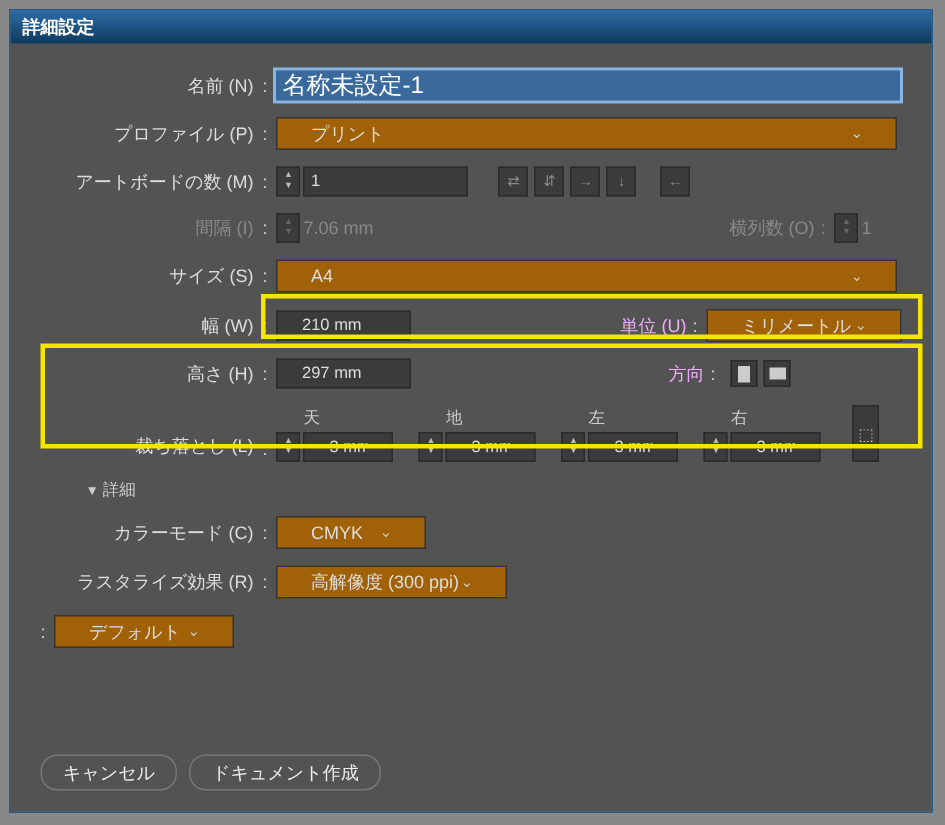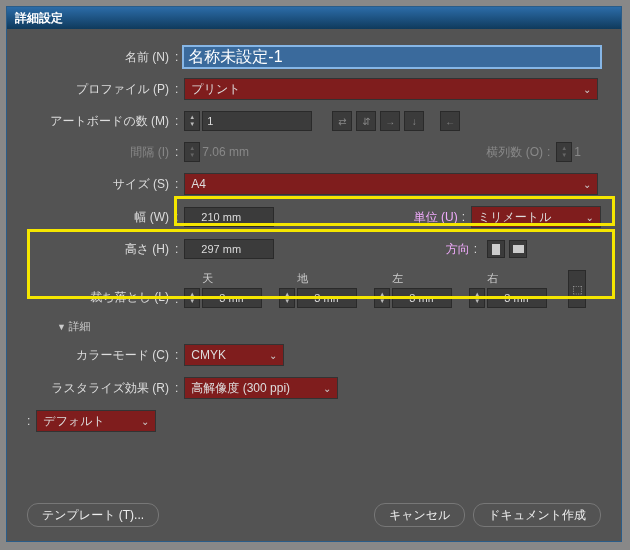--- a/index.html
+++ b/index.html
@@ -6,21 +6,21 @@
   html, body { width: 630px; height: 550px; font-family: "Hiragino Kaku Gothic ProN", "Meiryo", sans-serif; background: #888; }
   .window { width: 616px; height: 536px; margin: 6px; background: linear-gradient(#1e4d7a 0, #1e4d7a 2px); border: 1px solid #2a5c88; }
   .titlebar { height: 22px; background: linear-gradient(180deg,#2c6ca8,#0f3a5c); color: #fff; font-size: 12px; line-height: 22px; padding: 0 8px; font-weight: bold; }
   .body { background: #535353; height: calc(100% - 22px); padding: 18px 20px 14px; position: relative; }
   .row { display: flex; align-items: center; margin-bottom: 11px; font-size: 12px; color: #ddd; }
   .row.dim .lbl, .row.dim .val { color: #888; }
   .lbl { width: 148px; text-align: right; padding-right: 6px; white-space: nowrap; }
   .sep { color: #ddd; margin-right: 6px; }
   .txt { background: #fff; color: #000; border: none; height: 20px; padding: 0 4px; font-size: 16px; }
   .name-in { width: 416px; background: #3a6a9c; color: #fff; outline: 2px solid #86b6e6; }
-  .sel { background: #7f1d1d; color: #ddd; border: 1px solid #333; height: 22px; padding: 0 6px; display: flex; align-items: center; justify-content: space-between; text-align: right; }
+  .sel { background: #a16207; color: #ddd; border: 1px solid #333; height: 22px; padding: 0 22px; display: flex; align-items: center; justify-content: space-between; text-align: right; }
   .sel.wide { width: 414px; }
   .chev { color: #ccc; font-size: 10px; }
   .stepper { width: 16px; height: 20px; background: #3b3b3b; border: 1px solid #2a2a2a; display: flex; flex-direction: column; justify-content: center; align-items: center; font-size: 6px; color: #bbb; line-height: 7px; margin-right: 2px;}
   .stepper.dim { color: #666; }
   .num { width: 44px; height: 20px; background: #3b3b3b; border: 1px solid #2a2a2a; color: #ddd; padding: 0 4px; font-size: 11px; }
   .btn-icon { width: 20px; height: 20px; background: #3b3b3b; border: 1px solid #2a2a2a; display:flex; align-items:center; justify-content:center; font-size:10px; color:#888; margin-left:4px;}
   .hi-yellow { position: absolute; border: 3px solid #f5e600; pointer-events: none; }
   .hi1 { left: 167px; top: 167px; width: 441px; height: 30px; }
   .hi2 { left: 20px; top: 200px; width: 588px; height: 70px; }
   .inner { position: relative; }
@@ -185,23 +185,20 @@
 
     <div class="row">
       <span class="sep">:</span>
       <div class="sel" style="width:120px">
         <span>デフォルト</span>
         <span class="chev">⌄</span>
       </div>
     </div>
 
     <div class="footer">
-      <div class="btn">
-          <span>テンプレート (T)...</span>
-        </div>
       <div class="r">
         <div class="btn">
             <span>キャンセル</span>
           </div>
         <div class="btn">
             <span>ドキュメント作成</span>
           </div>
       </div>
     </div>
 

